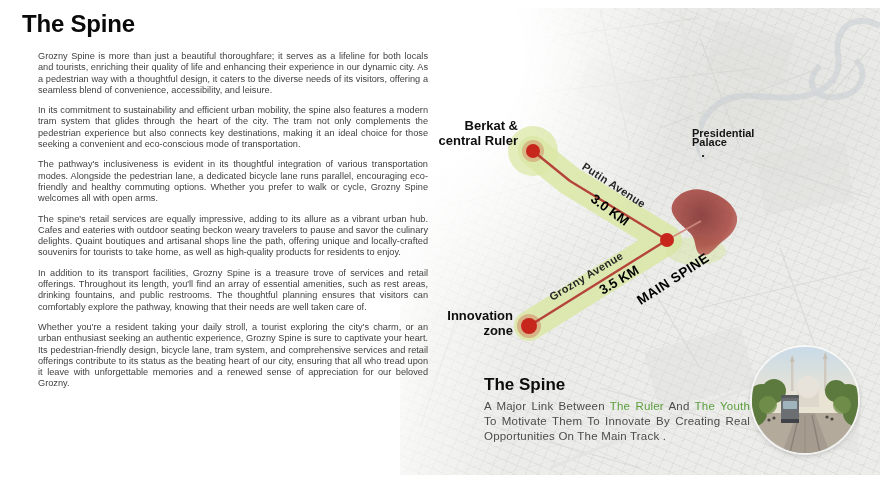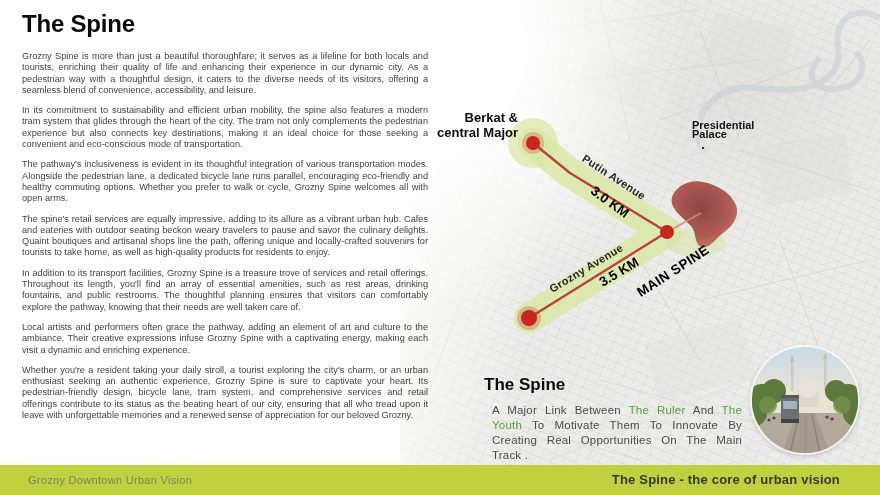--- a/index.html
+++ b/index.html
@@ -3,21 +3,21 @@
 <meta charset="utf-8">
 <style>
   html,body{margin:0;padding:0;background:#888;}
   .slide{
     position:relative;width:880px;height:495px;background:#ffffff;overflow:hidden;
     font-family:"Liberation Sans", sans-serif;
   }
 
   
   .map{
-    position:absolute;left:400px;top:0;width:480px;height:467px;z-index:1;
+    position:absolute;left:400px;top:8px;width:480px;height:467px;z-index:1;
     background:
       radial-gradient(ellipse 300px 200px at 72% 22%, rgba(205,205,200,.35), transparent 70%),
       repeating-linear-gradient(23deg, rgba(200,200,195,.30) 0 1px, transparent 1px 9px),
       repeating-linear-gradient(113deg, rgba(200,200,195,.26) 0 1px, transparent 1px 11px),
       repeating-linear-gradient(-15deg, rgba(212,212,207,.22) 0 1px, transparent 1px 14px),
       #ececea;
   }
   .map-fade{
     position:absolute;inset:0;pointer-events:none;z-index:3;
     background:
@@ -35,26 +35,26 @@
   .lbl-rot{transform-origin:center;}
   .lbl-putin{left:214px;top:177px;transform:translate(-50%,-50%) rotate(33deg);font-weight:bold;font-size:11px;color:#262626;letter-spacing:.3px;}
   .lbl-putin-km{left:210px;top:202px;transform:translate(-50%,-50%) rotate(36deg);font-weight:bold;font-size:13.5px;color:#000;}
   .lbl-grozny{left:186px;top:268px;transform:translate(-50%,-50%) rotate(-31deg);font-weight:bold;font-size:11px;color:#262626;letter-spacing:.3px;}
   .lbl-grozny-km{left:219px;top:272px;transform:translate(-50%,-50%) rotate(-31deg);font-weight:bold;font-size:13.5px;color:#000;}
   .lbl-mainspine{left:273px;top:271px;transform:translate(-50%,-50%) rotate(-33deg);font-weight:bold;font-size:13.5px;color:#000;letter-spacing:.4px;}
 
   
   .content{position:absolute;left:22px;top:10px;width:406px;z-index:5;}
   .content h1{margin:0 0 13px 0;font-size:24px;font-weight:bold;color:#0a0a0a;letter-spacing:-.2px;}
-  .content p{margin:0 0 9px 0;font-size:9.2px;line-height:11.3px;text-align:justify;color:#3f3f3f;}
+  .content p{margin:0 0 9px 16px;font-size:9.2px;line-height:11.3px;text-align:justify;color:#3f3f3f;}
 
   
   .callout{position:absolute;left:484px;top:375px;width:266px;z-index:4;}
   .callout h2{margin:0 0 4px 0;font-size:17px;font-weight:bold;color:#0c0c0c;}
-  .callout p{margin:8px;font-size:11.5px;line-height:15px;text-align:justify;color:#4c4c4c;letter-spacing:.2px;}
+  .callout p{margin:0;font-size:11.5px;line-height:15px;text-align:justify;color:#4c4c4c;letter-spacing:.2px;}
   .callout .hl{color:#5a9e3c;}
 
   
   .photo{
     position:absolute;left:752px;top:347px;width:106px;height:106px;border-radius:50%;overflow:hidden;z-index:6;
     box-shadow:0 0 0 2px rgba(255,255,255,.75), 0 2px 6px rgba(0,0,0,.25);
   }
   .photo svg{display:block;}
 
   
@@ -130,42 +130,45 @@
       <circle cx="133" cy="143" r="7" fill="#c6261b"></circle>
       <circle cx="267" cy="232" r="7" fill="#c6261b"></circle>
       <circle cx="129" cy="318" r="12" fill="#c6261b" opacity="0.28"></circle>
       <circle cx="129" cy="318" r="8" fill="#c6261b"></circle>
     </svg>
 
     <div class="map-fade"></div>
 
     <div class="map-label lbl-berkat">
       <div>Berkat &amp;</div>
-      <div>central Major</div>
+      <div>central Ruler</div>
     </div>
     <div class="map-label lbl-rot lbl-putin">Putin Avenue</div>
     <div class="map-label lbl-rot lbl-putin-km">3.0 KM</div>
     <div class="map-label lbl-presidential">
       <div>Presidential</div>
       <div>Palace</div>
     </div>
     <div class="palace-marker"></div>
     <div class="map-label lbl-rot lbl-grozny">Grozny Avenue</div>
     <div class="map-label lbl-rot lbl-grozny-km">3.5 KM</div>
     <div class="map-label lbl-rot lbl-mainspine">MAIN SPINE</div>
+    <div class="map-label lbl-innovation">
+      <div>Innovation</div>
+      <div>zone</div>
+    </div>
   </div>
 
   <div class="content">
     <h1>The Spine</h1>
     <p>Grozny Spine is more than just a beautiful thoroughfare; it serves as a lifeline for both locals and tourists, enriching their quality of life and enhancing their experience in our dynamic city. As a pedestrian way with a thoughtful design, it caters to the diverse needs of its visitors, offering a seamless blend of convenience, accessibility, and leisure.</p>
     <p>In its commitment to sustainability and efficient urban mobility, the spine also features a modern tram system that glides through the heart of the city. The tram not only complements the pedestrian experience but also connects key destinations, making it an ideal choice for those seeking a convenient and eco-conscious mode of transportation.</p>
     <p>The pathway's inclusiveness is evident in its thoughtful integration of various transportation modes. Alongside the pedestrian lane, a dedicated bicycle lane runs parallel, encouraging eco-friendly and healthy commuting options. Whether you prefer to walk or cycle, Grozny Spine welcomes all with open arms.</p>
     <p>The spine's retail services are equally impressive, adding to its allure as a vibrant urban hub. Cafes and eateries with outdoor seating beckon weary travelers to pause and savor the culinary delights. Quaint boutiques and artisanal shops line the path, offering unique and locally-crafted souvenirs for tourists to take home, as well as high-quality products for residents to enjoy.</p>
     <p>In addition to its transport facilities, Grozny Spine is a treasure trove of services and retail offerings. Throughout its length, you'll find an array of essential amenities, such as rest areas, drinking fountains, and public restrooms. The thoughtful planning ensures that visitors can comfortably explore the pathway, knowing that their needs are well taken care of.</p>
-    <p>Local artists and performers often grace the pathway, adding an element of art and culture to the ambiance. Their creative expressions infuse Grozny Spine with a captivating energy, making each visit a dynamic and enriching experience.</p>
     <p>Whether you're a resident taking your daily stroll, a tourist exploring the city's charm, or an urban enthusiast seeking an authentic experience, Grozny Spine is sure to captivate your heart. Its pedestrian-friendly design, bicycle lane, tram system, and comprehensive services and retail offerings contribute to its status as the beating heart of our city, ensuring that all who tread upon it leave with unforgettable memories and a renewed sense of appreciation for our beloved Grozny.</p>
   </div>
 
   <div class="callout">
     <h2>The Spine</h2>
     <p><span>A Major Link Between </span><span class="hl">The Ruler</span><span> And </span><span class="hl">The Youth</span><span> To Motivate Them To Innovate By Creating Real Opportunities On The Main Track .</span></p>
   </div>
 
   <div class="photo">
     <svg width="106" height="106" viewBox="0 0 106 106">
@@ -210,18 +213,14 @@
 
       <g fill="#4a453f">
         <circle cx="75" cy="70" r="1.6"></circle>
           <circle cx="80" cy="72" r="1.6"></circle>
           <circle cx="22" cy="71" r="1.6"></circle>
           <circle cx="17" cy="73" r="1.6"></circle>
       </g>
     </svg>
   </div>
 
-  <div class="footer">
-    <span class="left">Grozny Downtown Urban Vision</span>
-    <span class="right">The Spine - the core of urban vision</span>
-  </div>
 
 </div>
 
 </body></html>

